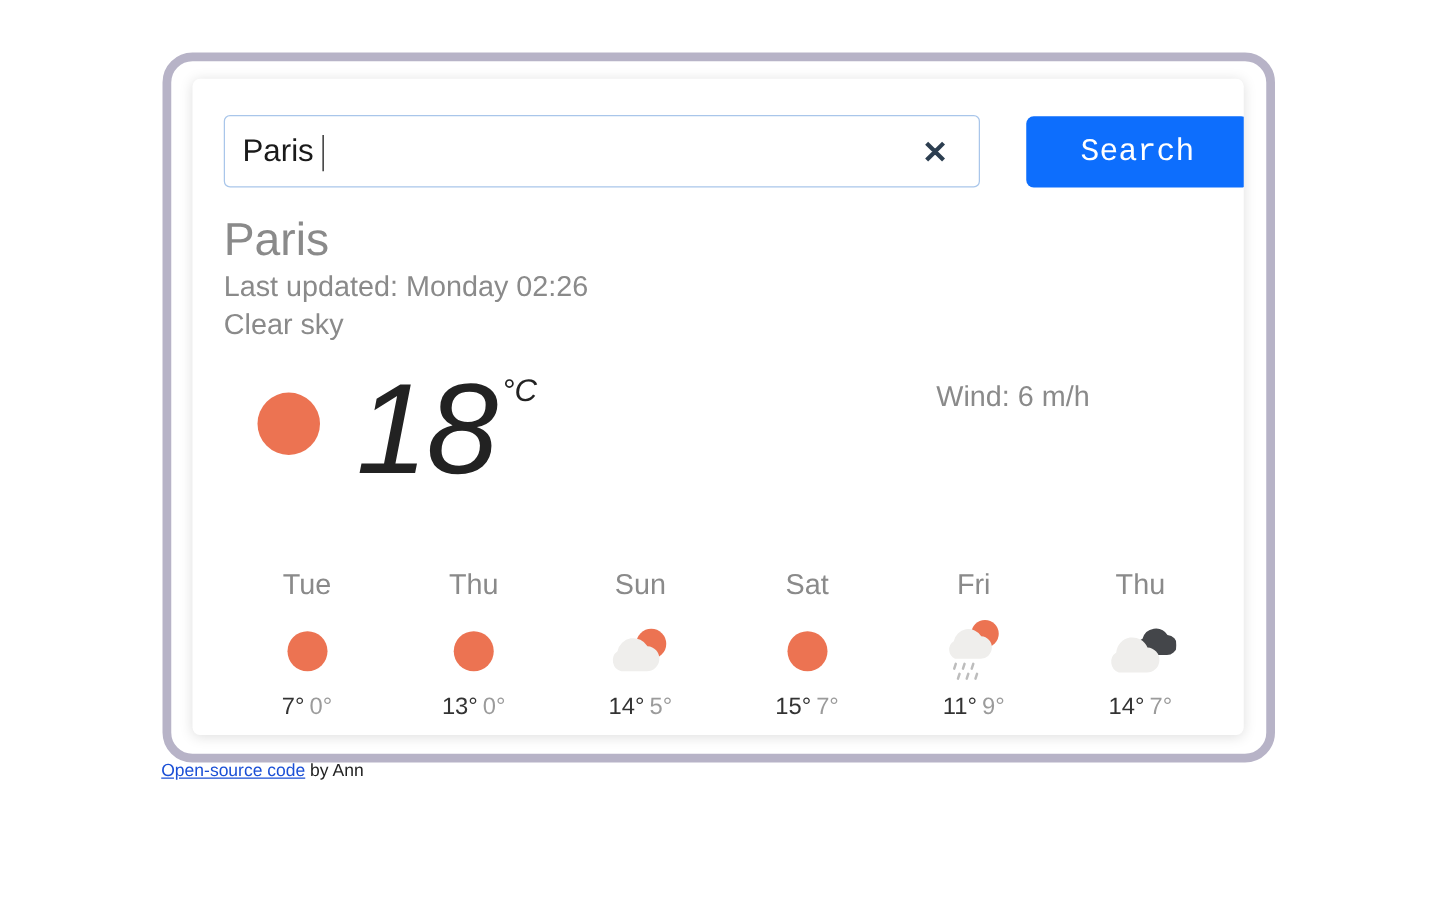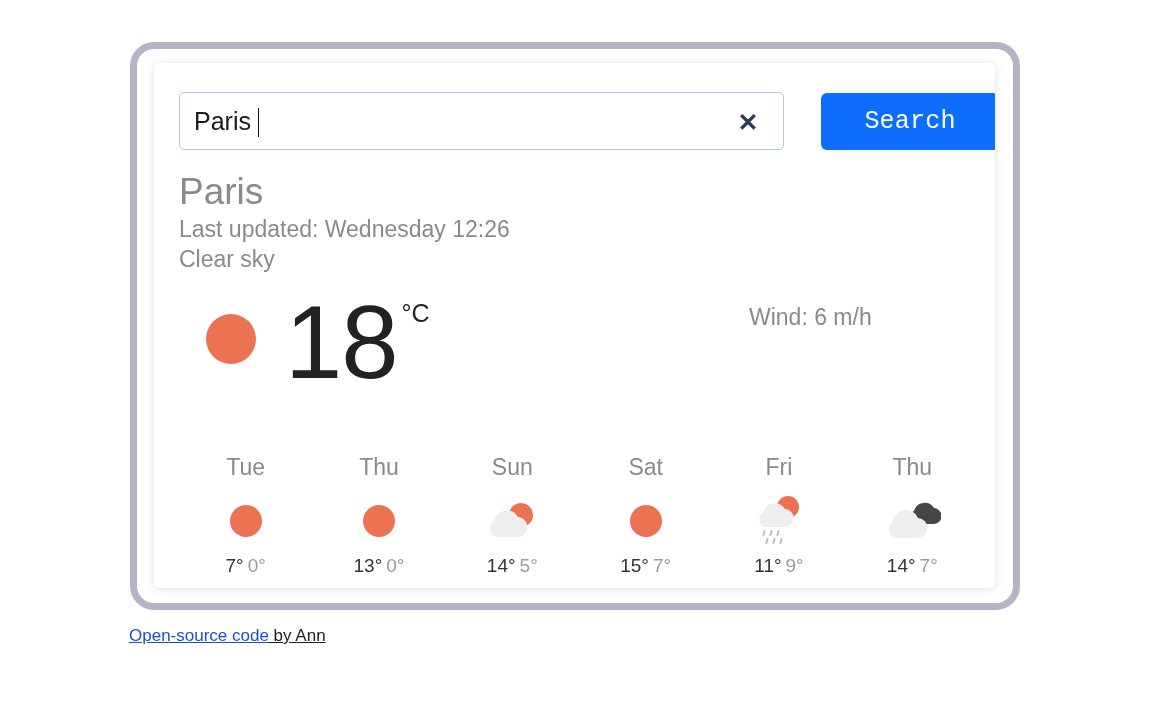--- a/index.html
+++ b/index.html
@@ -153,20 +153,21 @@
     width: 790px;
     height: 110px;
   }
 
   .current-left {
     position: absolute;
     left: 0;
     top: 0;
     display: flex;
     align-items: flex-start;
+    font-style: italic;
   }
 
   .sun-big {
     width: 50px;
     height: 50px;
     border-radius: 50%;
     background: #ec7352;
     margin-top: 23px;
     margin-left: 27px;
   }
@@ -238,25 +239,24 @@
 
   .temp-min {
     color: #9b9b9b;
     margin-left: 4px;
   }
 
   
   .footer {
     position: absolute;
     left: 129px;
-    top: 622px;
-    font-size: 17px;
+    top: 602px;
+    font-size: 14px;
     color: #222222;
     line-height: 28px;
-    text-decoration: underline;
   }
 
   .footer-link {
     color: #1a4fd6;
     text-decoration: underline;
   }
 </style>
 </head>
 <body>
 
@@ -269,21 +269,21 @@
         <div class="search-field-wrap">
           <input class="search-input" type="text" value="Paris" style="">
           <span class="text-caret"></span>
           <span class="clear-icon">✕</span>
         </div>
         <button class="search-button">Search</button>
       </div>
 
       <div class="city-block">
         <h1 class="city-name">Paris</h1>
-        <div class="city-meta">Last updated: Wednesday 12:26</div>
+        <div class="city-meta">Last updated: Monday 02:26</div>
         <div class="city-meta">Clear sky</div>
       </div>
 
       <div class="current-row">
         <div class="current-left">
           <div class="sun-big"></div>
           <div class="temp-big">18</div>
           <div class="temp-unit">°C</div>
         </div>
         <div class="current-right">

